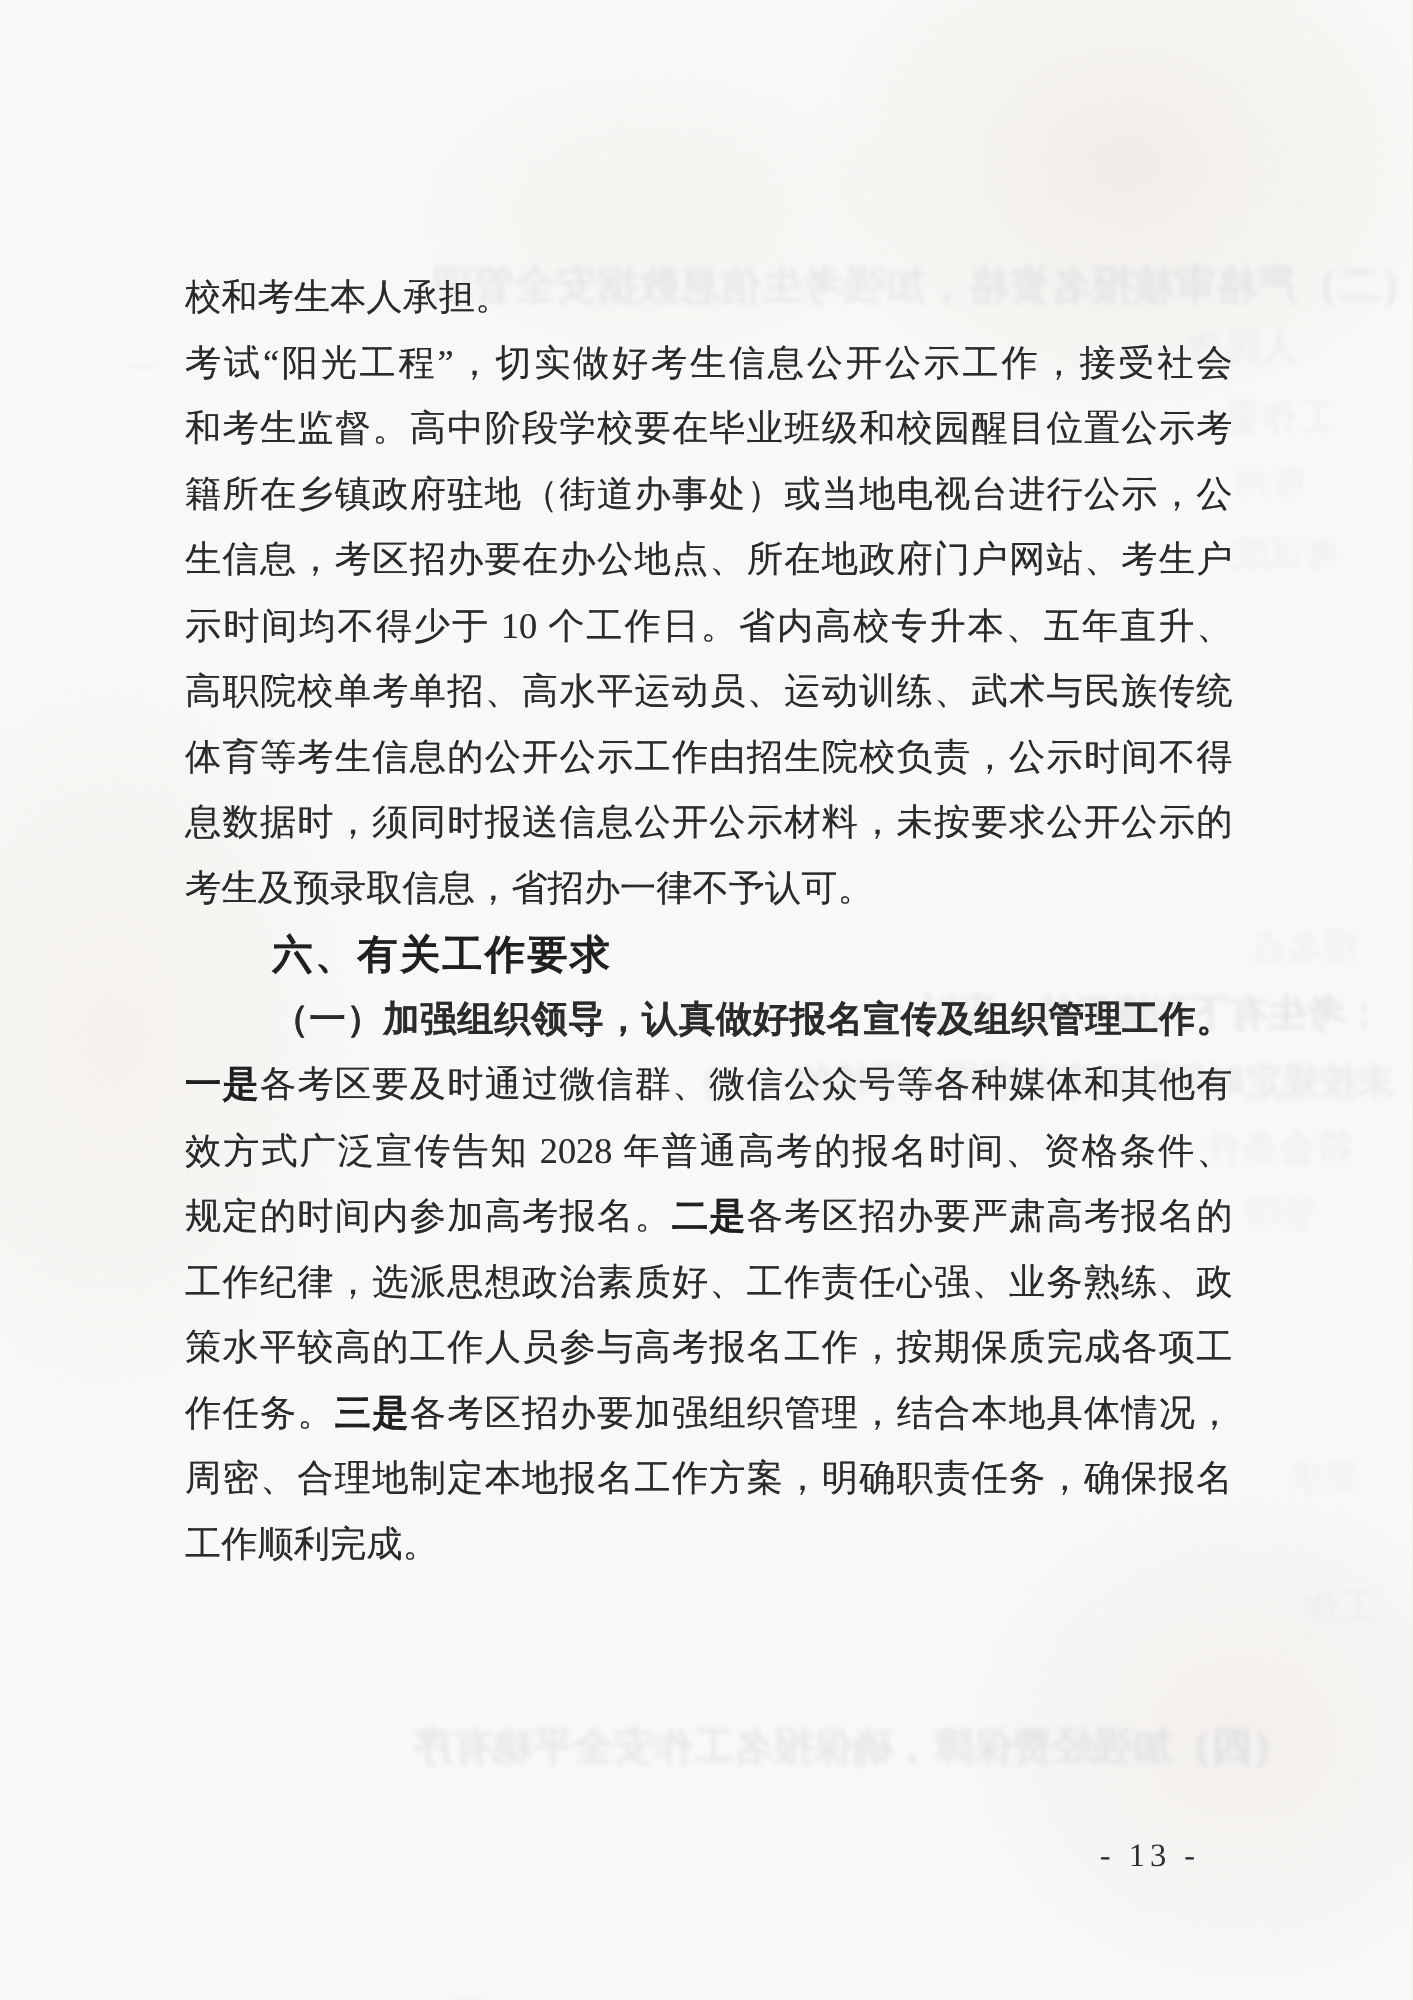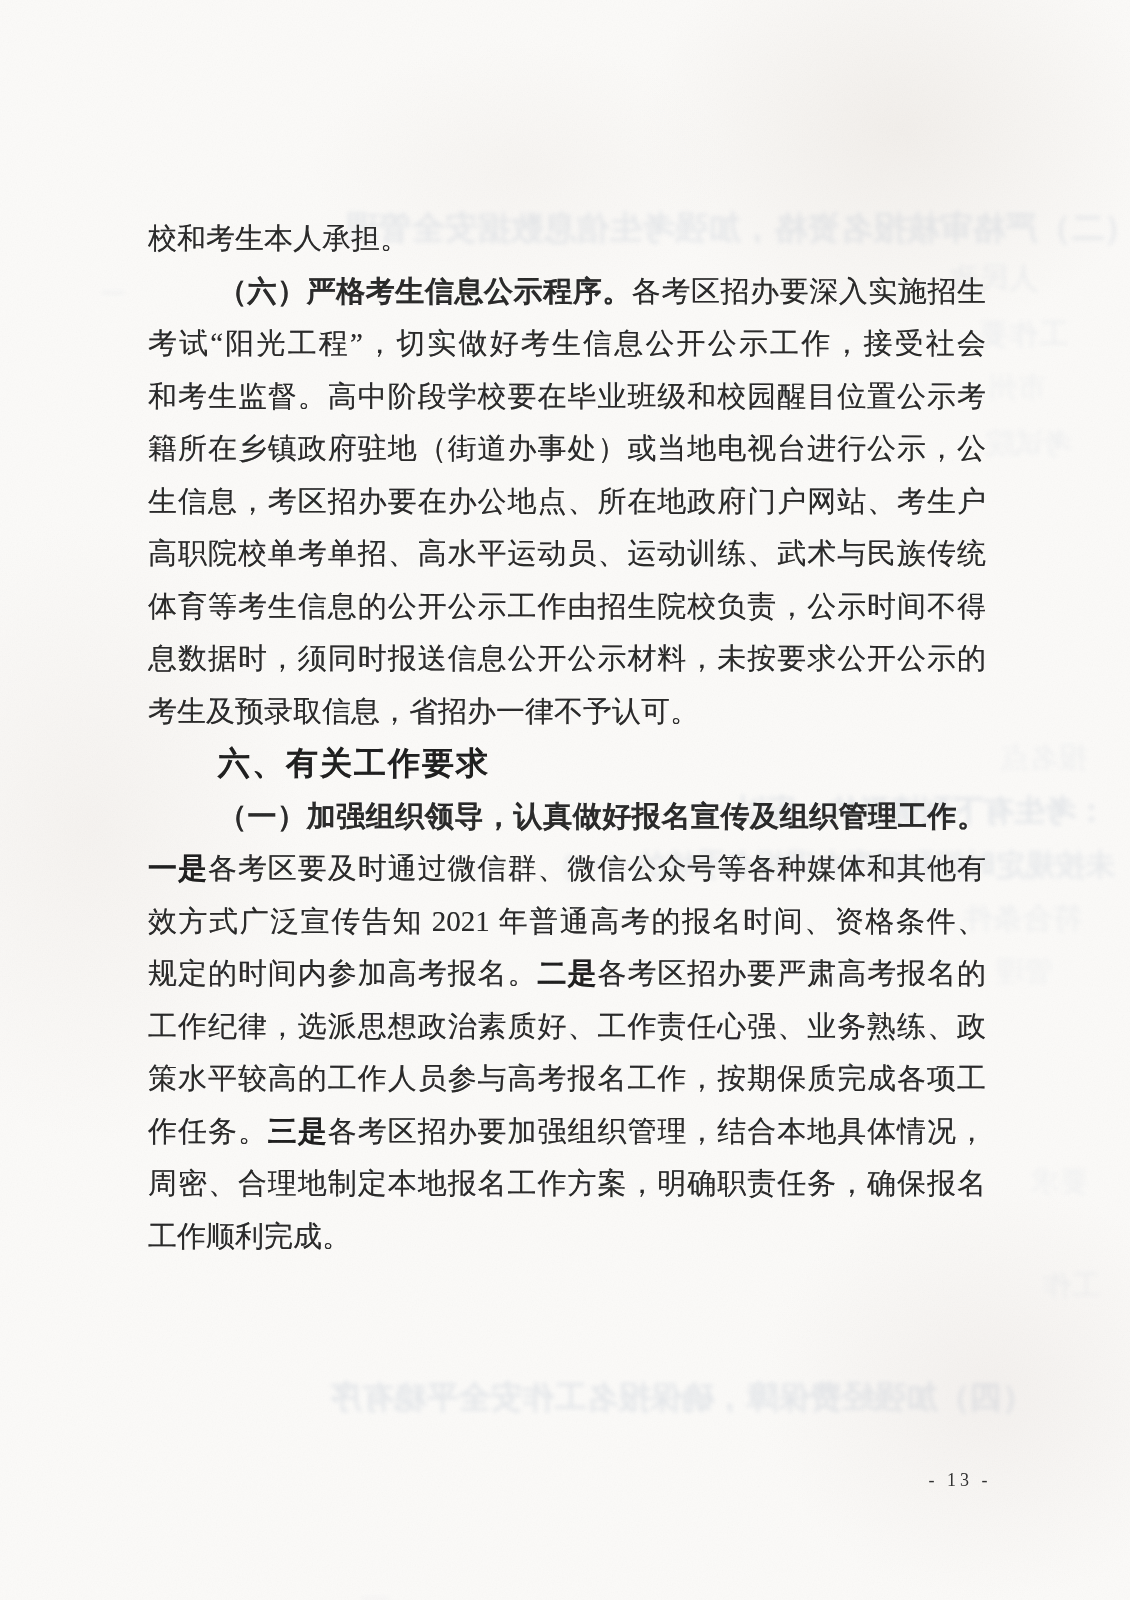--- a/index.html
+++ b/index.html
@@ -45,22 +45,22 @@
   .line.indent{text-indent:70px;}
   .line.heading{
     font-family:"Liberation Sans","DejaVu Sans",sans-serif;
     font-weight:700;font-size:32px;letter-spacing:2px;color:#1f1f1f;
   }
   .seg.w-normal{font-weight:400;}
   .seg.w-semibold{font-weight:600;}
   .seg.w-bold{font-weight:700;color:#1c1c1c;margin-top:32px;}
 
   .page-number{
-    position:absolute;left:900px;top:1470px;width:120px;
-    text-align:center;font-size:18px;letter-spacing:4px;color:#2e2e2e;
+    position:absolute;left:860px;top:1470px;width:120px;
+    text-align:center;font-size:26px;letter-spacing:4px;color:#2e2e2e;
   }
 
   .noise{position:absolute;inset:0;width:100%;height:100%;opacity:.05;pointer-events:none;}
 </style>
 </head>
 <body>
 
 <div class="paper">
   <div class="stain s1"></div>
   <div class="stain s2"></div>
@@ -80,33 +80,33 @@
       <div class="bleed" style="left: 962px; top: 898px; font-size: 30px; font-weight: 400; opacity: 0.1; color: rgb(124, 144, 172);">符合条件</div>
       <div class="bleed" style="left: 995px; top: 952px; font-size: 29px; font-weight: 400; opacity: 0.08; color: rgb(124, 144, 172);">管理</div>
       <div class="bleed" style="left: 1030px; top: 1162px; font-size: 29px; font-weight: 400; opacity: 0.08; color: rgb(124, 144, 172);">要求</div>
       <div class="bleed" style="left: 1042px; top: 1266px; font-size: 29px; font-weight: 400; opacity: 0.09; color: rgb(124, 144, 172);">工作</div>
       <div class="bleed" style="left: 330px; top: 1376px; font-size: 32px; font-weight: 700; opacity: 0.16; color: rgb(124, 144, 172);">（四）加强经费保障，确保报名工作安全平稳有序</div>
       <div class="bleed" style="left: 300px; top: 1580px; font-size: 30px; font-weight: 400; opacity: 0.07; color: rgb(124, 144, 172);">，一。，</div>
     </div>
 
   <div class="text-block" id="text-block">
       <div class="line"><span class="seg w-normal">校和考生本人承担。</span></div>
-      <div class="line justify indent"><span class="seg w-semibold">（六）严格考生信息公示程序。</span><span class="seg w-normal">各考区招办要深入实施招生</span></div>
       <div class="line justify"><span class="seg w-normal">考试“阳光工程”，切实做好考生信息公开公示工作，接受社会</span></div>
       <div class="line justify"><span class="seg w-normal">和考生监督。高中阶段学校要在毕业班级和校园醒目位置公示考</span></div>
       <div class="line justify"><span class="seg w-normal">籍所在乡镇政府驻地（街道办事处）或当地电视台进行公示，公</span></div>
       <div class="line justify"><span class="seg w-normal">生信息，考区招办要在办公地点、所在地政府门户网站、考生户</span></div>
+      <div class="line justify"><span class="seg w-normal">示时间均不得少于 10 个工作日。省内高校专升本、五年直升、</span></div>
       <div class="line justify"><span class="seg w-normal">高职院校单考单招、高水平运动员、运动训练、武术与民族传统</span></div>
       <div class="line justify"><span class="seg w-normal">体育等考生信息的公开公示工作由招生院校负责，公示时间不得</span></div>
       <div class="line justify"><span class="seg w-normal">息数据时，须同时报送信息公开公示材料，未按要求公开公示的</span></div>
       <div class="line"><span class="seg w-normal">考生及预录取信息，省招办一律不予认可。</span></div>
       <div class="line indent heading"><span class="seg w-bold">六、有关工作要求</span></div>
       <div class="line justify indent"><span class="seg w-semibold">（一）加强组织领导，认真做好报名宣传及组织管理工作。</span></div>
       <div class="line justify"><span class="seg w-bold">一是</span><span class="seg w-normal">各考区要及时通过微信群、微信公众号等各种媒体和其他有</span></div>
-      <div class="line justify"><span class="seg w-normal">效方式广泛宣传告知 2021 年普通高考的报名时间、资格条件、</span></div>
+      <div class="line justify"><span class="seg w-normal">效方式广泛宣传告知 2028 年普通高考的报名时间、资格条件、</span></div>
       <div class="line justify"><span class="seg w-normal">规定的时间内参加高考报名。</span><span class="seg w-bold">二是</span><span class="seg w-normal">各考区招办要严肃高考报名的</span></div>
       <div class="line justify"><span class="seg w-normal">工作纪律，选派思想政治素质好、工作责任心强、业务熟练、政</span></div>
       <div class="line justify"><span class="seg w-normal">策水平较高的工作人员参与高考报名工作，按期保质完成各项工</span></div>
       <div class="line justify"><span class="seg w-normal">作任务。</span><span class="seg w-bold">三是</span><span class="seg w-normal">各考区招办要加强组织管理，结合本地具体情况，</span></div>
       <div class="line justify"><span class="seg w-normal">周密、合理地制定本地报名工作方案，明确职责任务，确保报名</span></div>
       <div class="line"><span class="seg w-normal">工作顺利完成。</span></div>
     </div>
 
   <div class="page-number">- 13 -</div>
 

